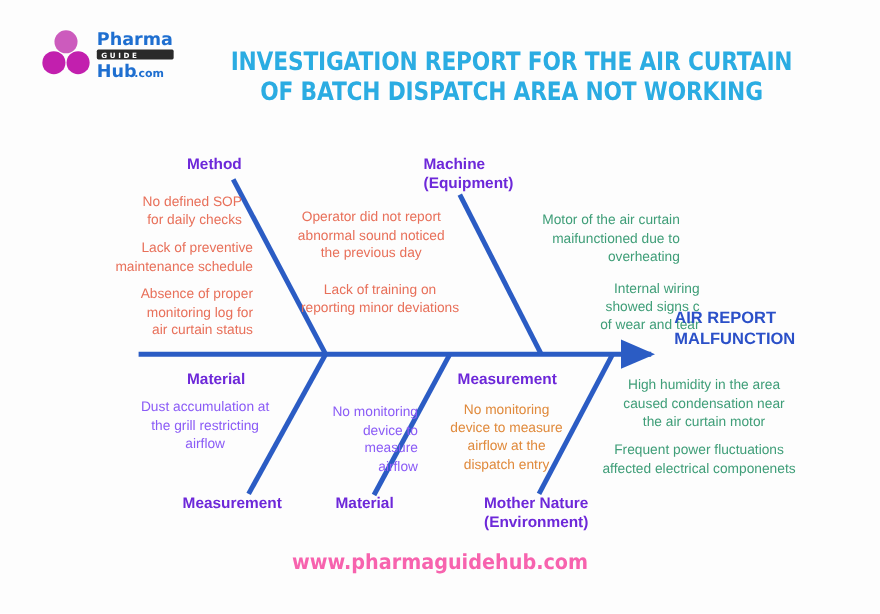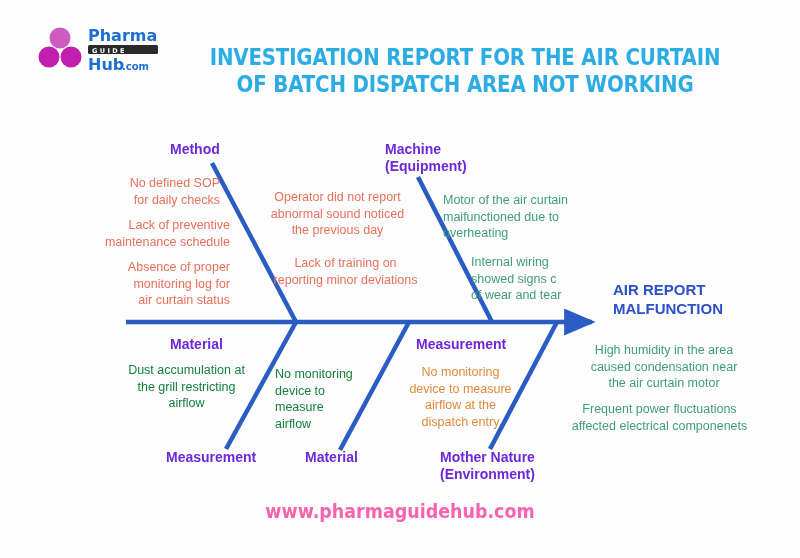--- a/index.html
+++ b/index.html
@@ -62,26 +62,26 @@
     line-height: 17px;
     white-space: nowrap;
   }
   .cause {
     position: absolute;
     font-size: 12.5px;
     line-height: 16.5px;
   }
   .c-method   { color: #e8705a; }
   .c-machine  { color: #3f9e78; }
-  .c-material { color: #15803d; }
+  .c-material { color: #8b5cf6; }
   .c-measure  { color: #e08a3c; }
-  .c-nature   { color: #3f9e78; margin-left: 24px; }
+  .c-nature   { color: #3f9e78; }
 
   .ta-right  { text-align: right; }
-  .ta-left   { text-align: left; }
+  .ta-left   { text-align: right; }
   .ta-center { text-align: center; }
 
   #effect-label {
     position: absolute;
     left: 613px;
     top: 280px;
     width: 180px;
     color: #2b50c8;
     font-weight: bold;
     font-size: 15px;

